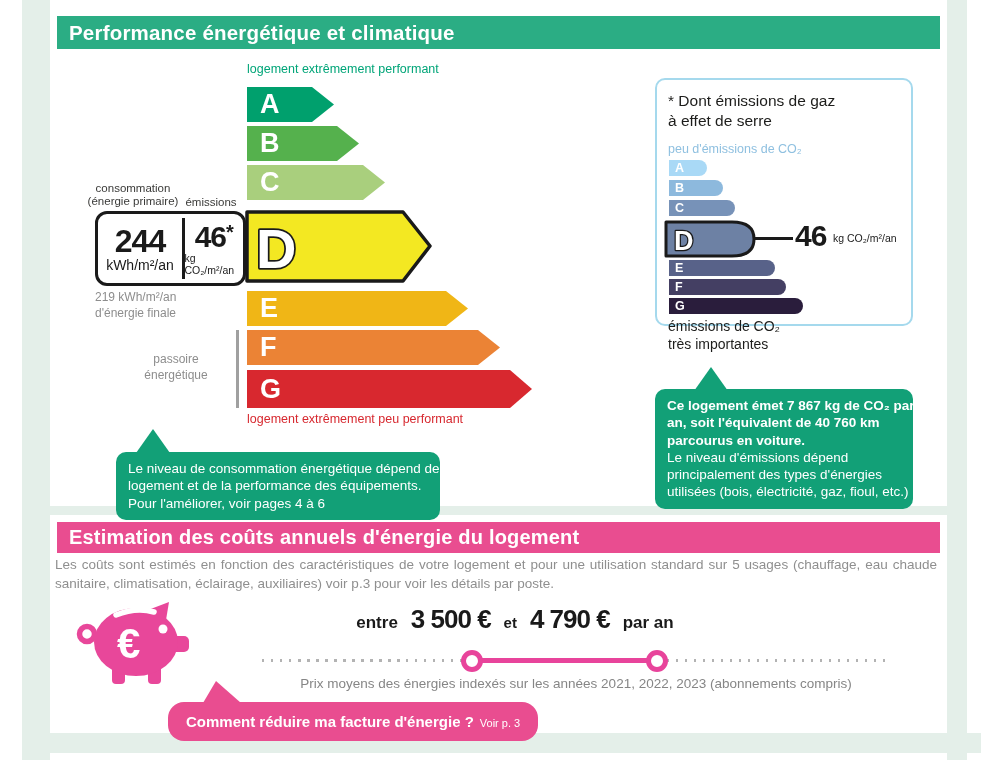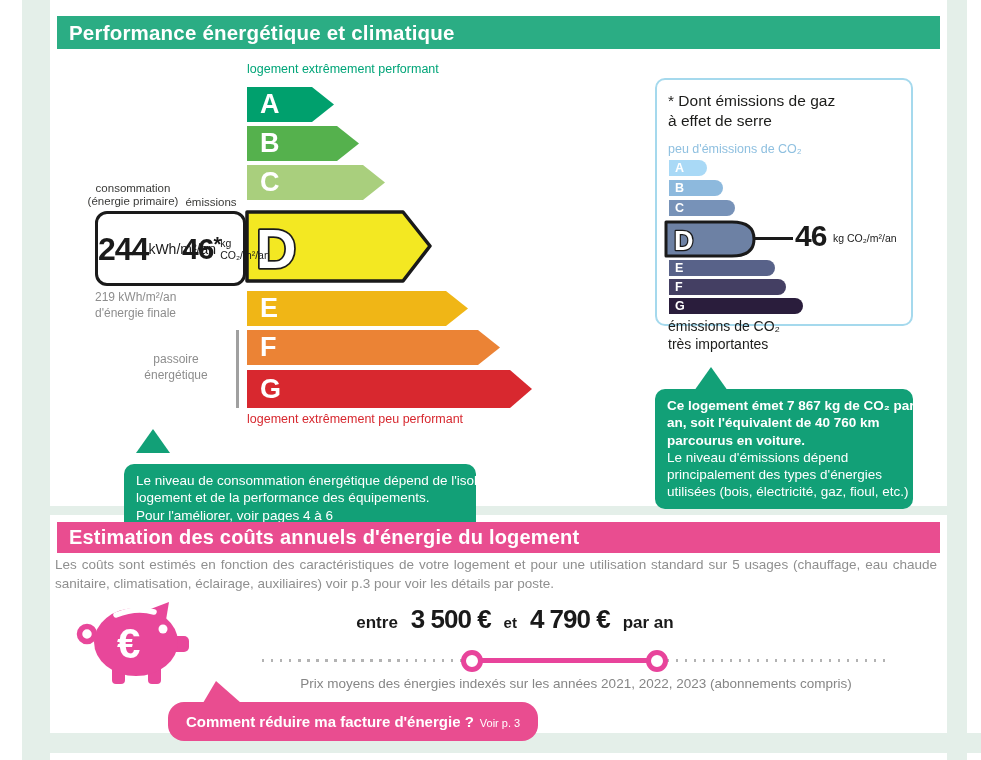--- a/index.html
+++ b/index.html
@@ -17,21 +17,21 @@
   
   .e-arrow { position:absolute; left:247px; height:35px; color:#fff; font-weight:bold; font-size:27px;
     display:flex; align-items:center; padding-left:13px;
     clip-path:polygon(0 0, calc(100% - 22px) 0, 100% 50%, calc(100% - 22px) 100%, 0 100%); }
   .scale-label { position:absolute; left:247px; font-size:12.5px; }
   .gray-note { position:absolute; color:#8d8d8d; font-size:12px; line-height:1.3; }
 
   
   .value-box { position:absolute; left:95px; top:211px; width:151px; height:75px; background:#fff;
     border:3px solid #1a1a1a; border-radius:12px; display:flex; align-items:stretch; }
-  .vb-col { display:flex; flex-direction:row; align-items:center; justify-content:space-between; }
+  .vb-col { display:flex; flex-direction:column; align-items:center; justify-content:center; }
   .vb-divider { width:2.5px; background:#1a1a1a; margin:4px 0; }
   .vb-num { font-weight:bold; color:#1a1a1a; line-height:1; letter-spacing:-1px; }
   .vb-unit { color:#1a1a1a; }
   .labels-above { position:absolute; text-align:center; font-size:11.5px; color:#3a3a38; line-height:1.15; }
 
   
   .callout { position:absolute; border-radius:10px; color:#fff; font-size:13.5px; line-height:1.28;
     padding:8px 12px; }
   .callout.green { background:#12a077; }
   .callout .nw { white-space:nowrap; }
@@ -133,21 +133,21 @@
     <div>d'énergie finale</div>
   </div>
 
   <div class="abs" style="left:236px;top:330px;width:3px;height:78px;background:#a0a0a0;"></div>
   <div class="gray-note" style="left:132px;top:352px;width:88px;text-align:center;">
     <div>passoire</div>
     <div>énergétique</div>
   </div>
 
   <div class="tail" style="left:136px;top:429px;"></div>
-  <div class="callout green" style="left:124px;top:452px;width:352px;margin-top:12px;">
+  <div class="callout green" style="left:116px;top:452px;width:324px;">
     <div class="nw">Le niveau de consommation énergétique dépend de l'isolation du</div>
     <div class="nw">logement et de la performance des équipements.</div>
     <div class="nw">Pour l'améliorer, voir pages 4 à 6</div>
   </div>
 
   <div class="co2-panel">
     <div class="co2-title">
       <div>* Dont émissions de gaz</div>
       <div>à effet de serre</div>
     </div>

